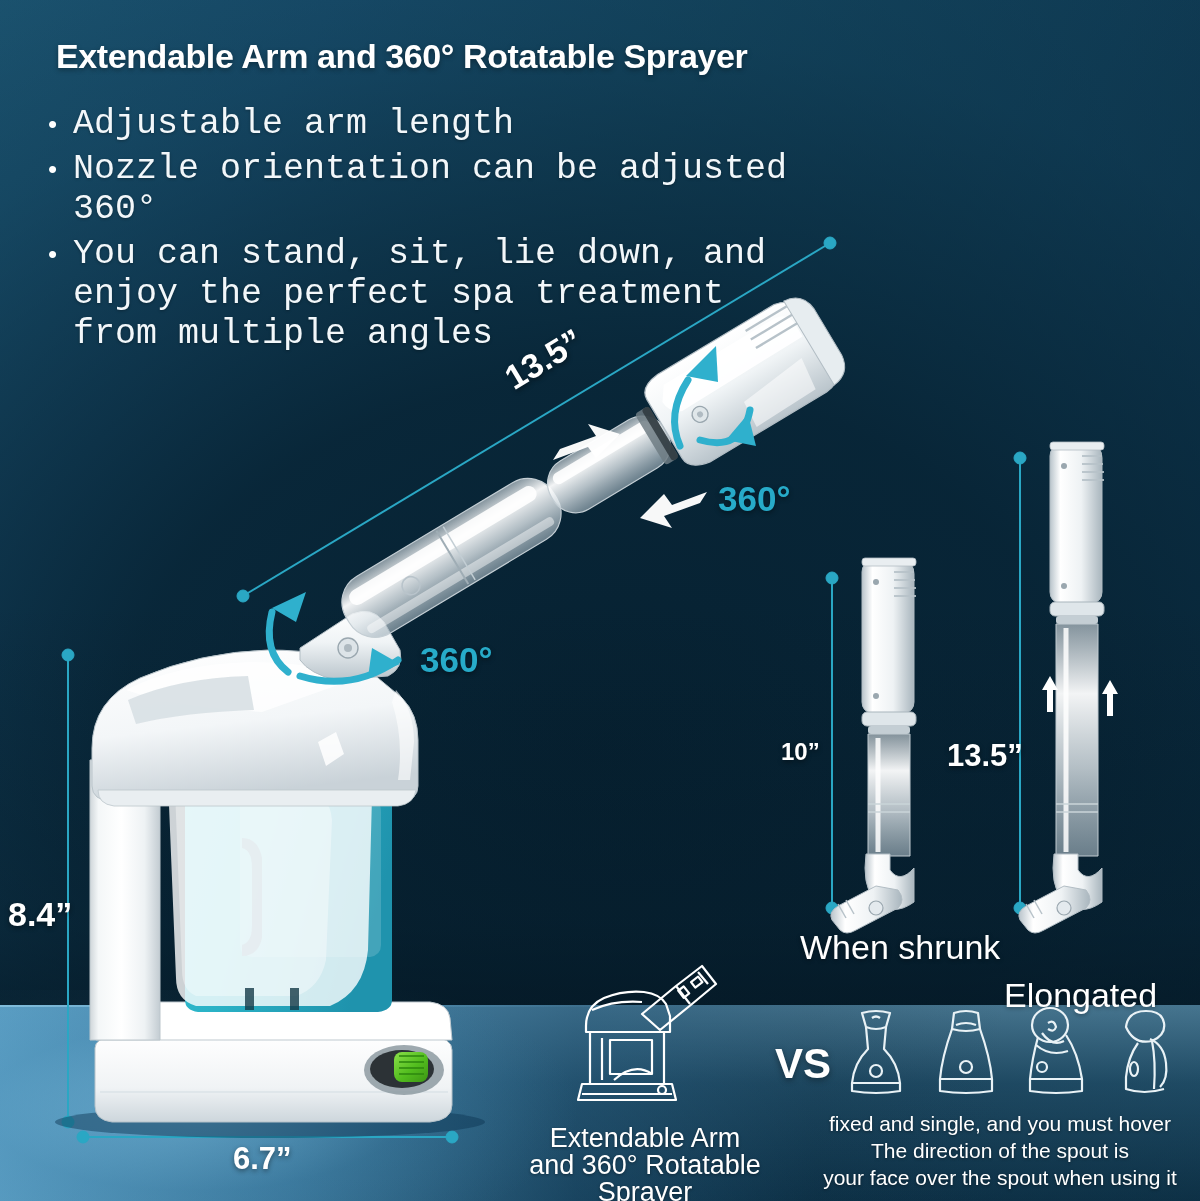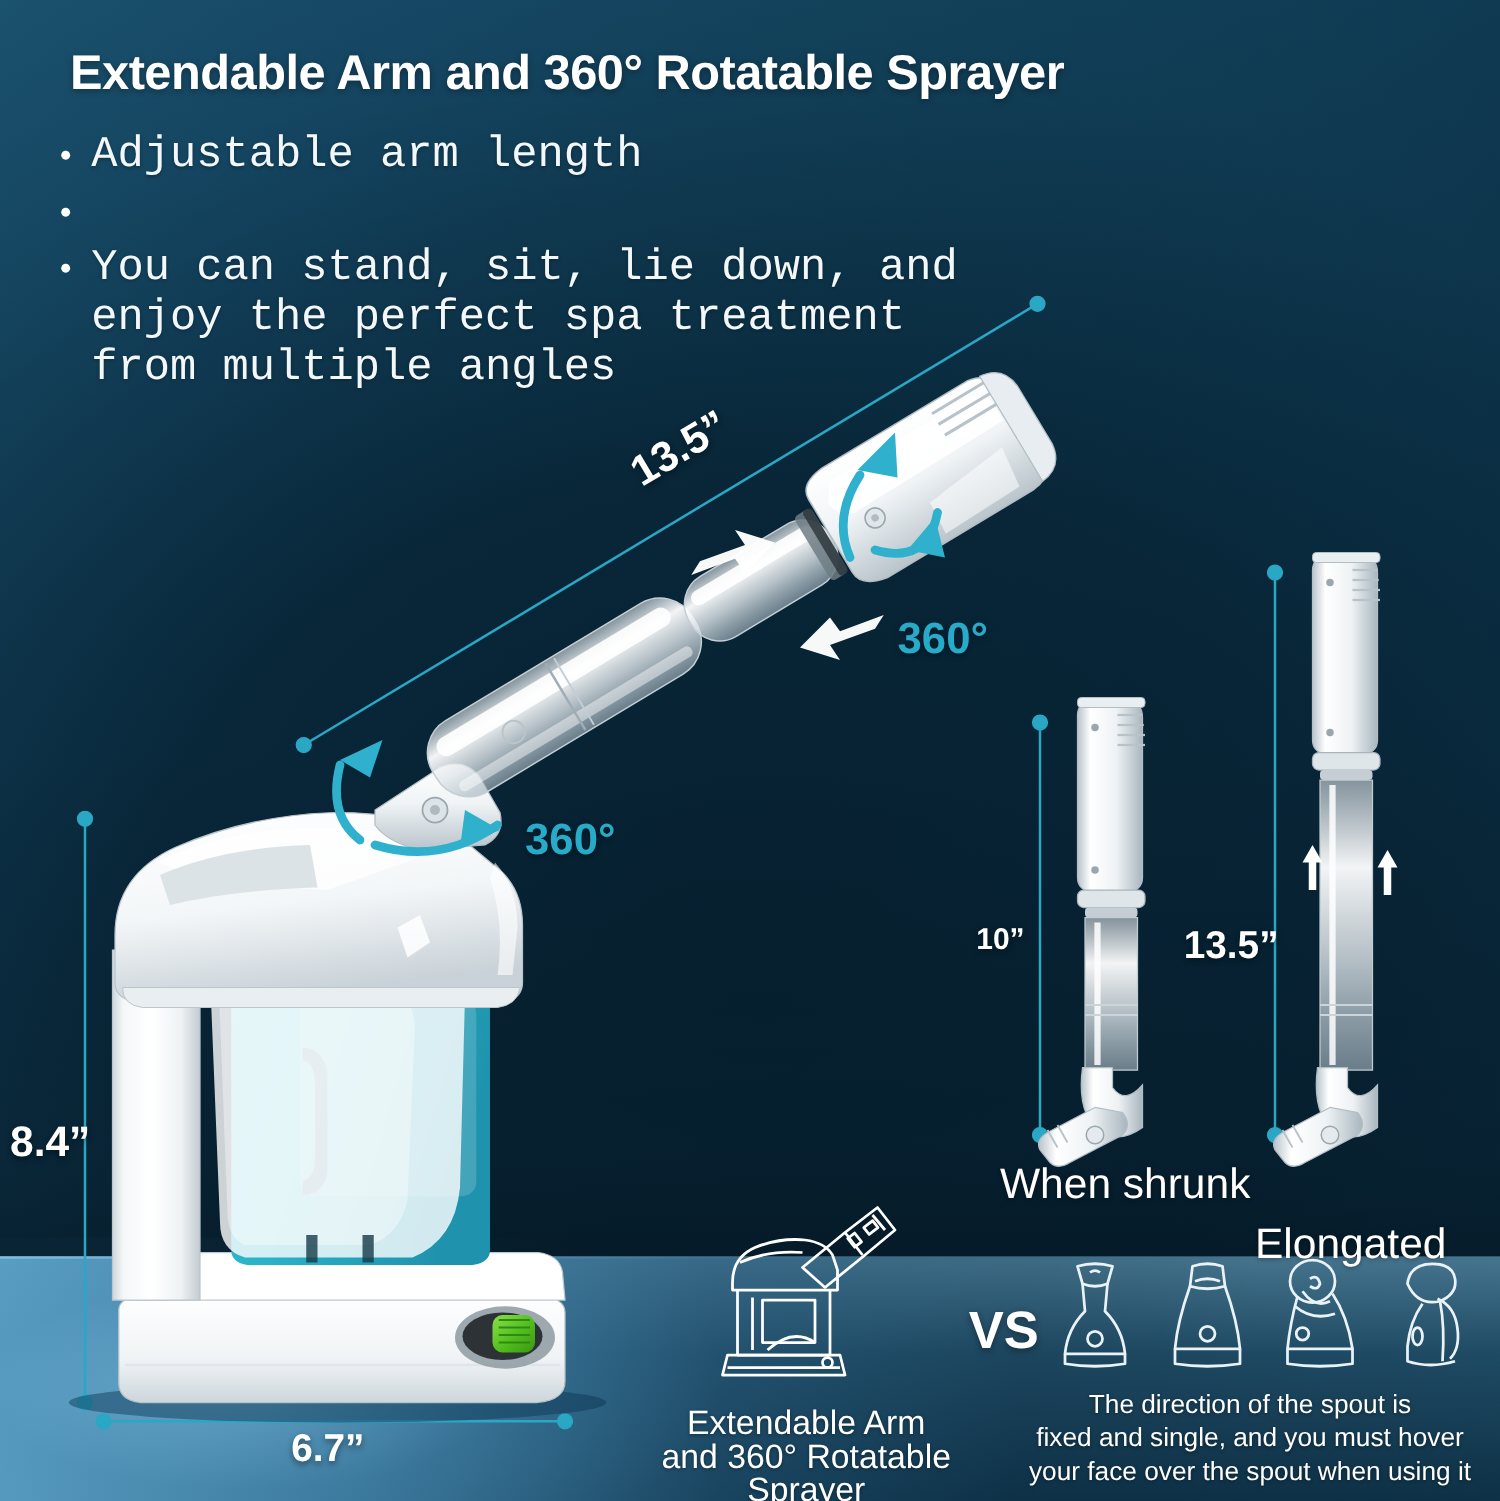--- a/index.html
+++ b/index.html
@@ -37,21 +37,21 @@
   }
   .band-dark {
     position:absolute; left:0; top:0; width:1200px; height:1005px;
     background:linear-gradient(to bottom, rgba(0,0,0,0) 60%, rgba(4,22,34,0.35) 92%, rgba(3,19,30,0.55) 100%);
     pointer-events:none;
   }
 
   
   .title {
     position:absolute; left:56px; top:37px;
-    font-size:39px; font-weight:bold; color:#ffffff;
+    font-size:34px; font-weight:bold; color:#ffffff;
     letter-spacing:-0.4px; white-space:nowrap;
     text-shadow:0 2px 5px rgba(0,0,0,0.35);
   }
   .bullets { position:absolute; left:48px; top:104px; width:760px; }
   .bullet { display:flex; align-items:flex-start; margin-bottom:5px; }
   .bullet .dot {
     color:#ffffff; font-size:26px; line-height:40px; width:25px;
     flex:0 0 25px; text-align:left;
   }
   .bullet .btxt {
@@ -69,21 +69,21 @@
     white-space:nowrap;
   }
   .lbl-135-diag { left:498px; top:364px; font-size:34px; transform:rotate(-31deg); transform-origin:left top; }
   .lbl-84 { left:8px; top:895px; font-size:34px; }
   .lbl-67 { left:233px; top:1141px; font-size:31px; }
   .lbl-10 { left:781px; top:738px; font-size:24px; }
   .lbl-135r { left:947px; top:738px; font-size:31px; }
 
   .rot-label {
     position:absolute; color:#27abc9; font-weight:bold; font-size:35px;
-    text-shadow:0 2px 5px rgba(0,0,0,0.4); white-space:nowrap;margin-top:12px;
+    text-shadow:0 2px 5px rgba(0,0,0,0.4); white-space:nowrap;
   }
   .rot-top { left:718px; top:479px; }
   .rot-bottom { left:420px; top:640px; }
 
   .cap-label {
     position:absolute; color:#ffffff; font-size:34px; white-space:nowrap;
     text-shadow:0 1px 4px rgba(0,0,0,0.4);
   }
   .cap-shrunk { left:800px; top:928px; }
   .cap-elong  { left:1004px; top:976px; }
@@ -123,20 +123,21 @@
 
   <div class="title">Extendable Arm and 360° Rotatable Sprayer</div>
 
   <div class="bullets">
     <div class="bullet">
       <span class="dot">•</span>
       <span class="btxt">Adjustable arm length</span>
     </div>
     <div class="bullet">
       <span class="dot">•</span>
+      <span class="btxt">Nozzle orientation can be adjusted 360°</span>
     </div>
     <div class="bullet">
       <span class="dot">•</span>
       <span class="btxt" style="max-width:700px;">You can stand, sit, lie down, and enjoy the perfect spa treatment from multiple angles</span>
     </div>
   </div>
 
   <svg class="measure-svg" viewBox="0 0 1200 1201">
     <defs>
       <linearGradient id="bodyWhite" x1="0" y1="0" x2="1" y2="0">
@@ -469,18 +470,18 @@
         <path d="M18 22 Q20 6 38 6 Q54 6 56 18 Q58 30 44 36 Q26 40 18 22 Z"></path>
         <path d="M42 34 Q56 40 58 58 Q60 74 52 82"></path>
         <path d="M30 38 Q20 52 18 72 L18 84 Q36 90 56 84"></path>
         <path d="M44 36 Q48 56 46 84"></path>
         <ellipse cx="26" cy="64" rx="4" ry="7"></ellipse>
       </g>
     </svg>
   </div>
 
   <div class="cmp-right-cap">
+    <div>fixed and single, and you must hover</div>
     <div>The direction of the spout is</div>
-    <div>fixed and single, and you must hover</div>
     <div>your face over the spout when using it</div>
   </div>
 
 </div>
 
 </body></html>

